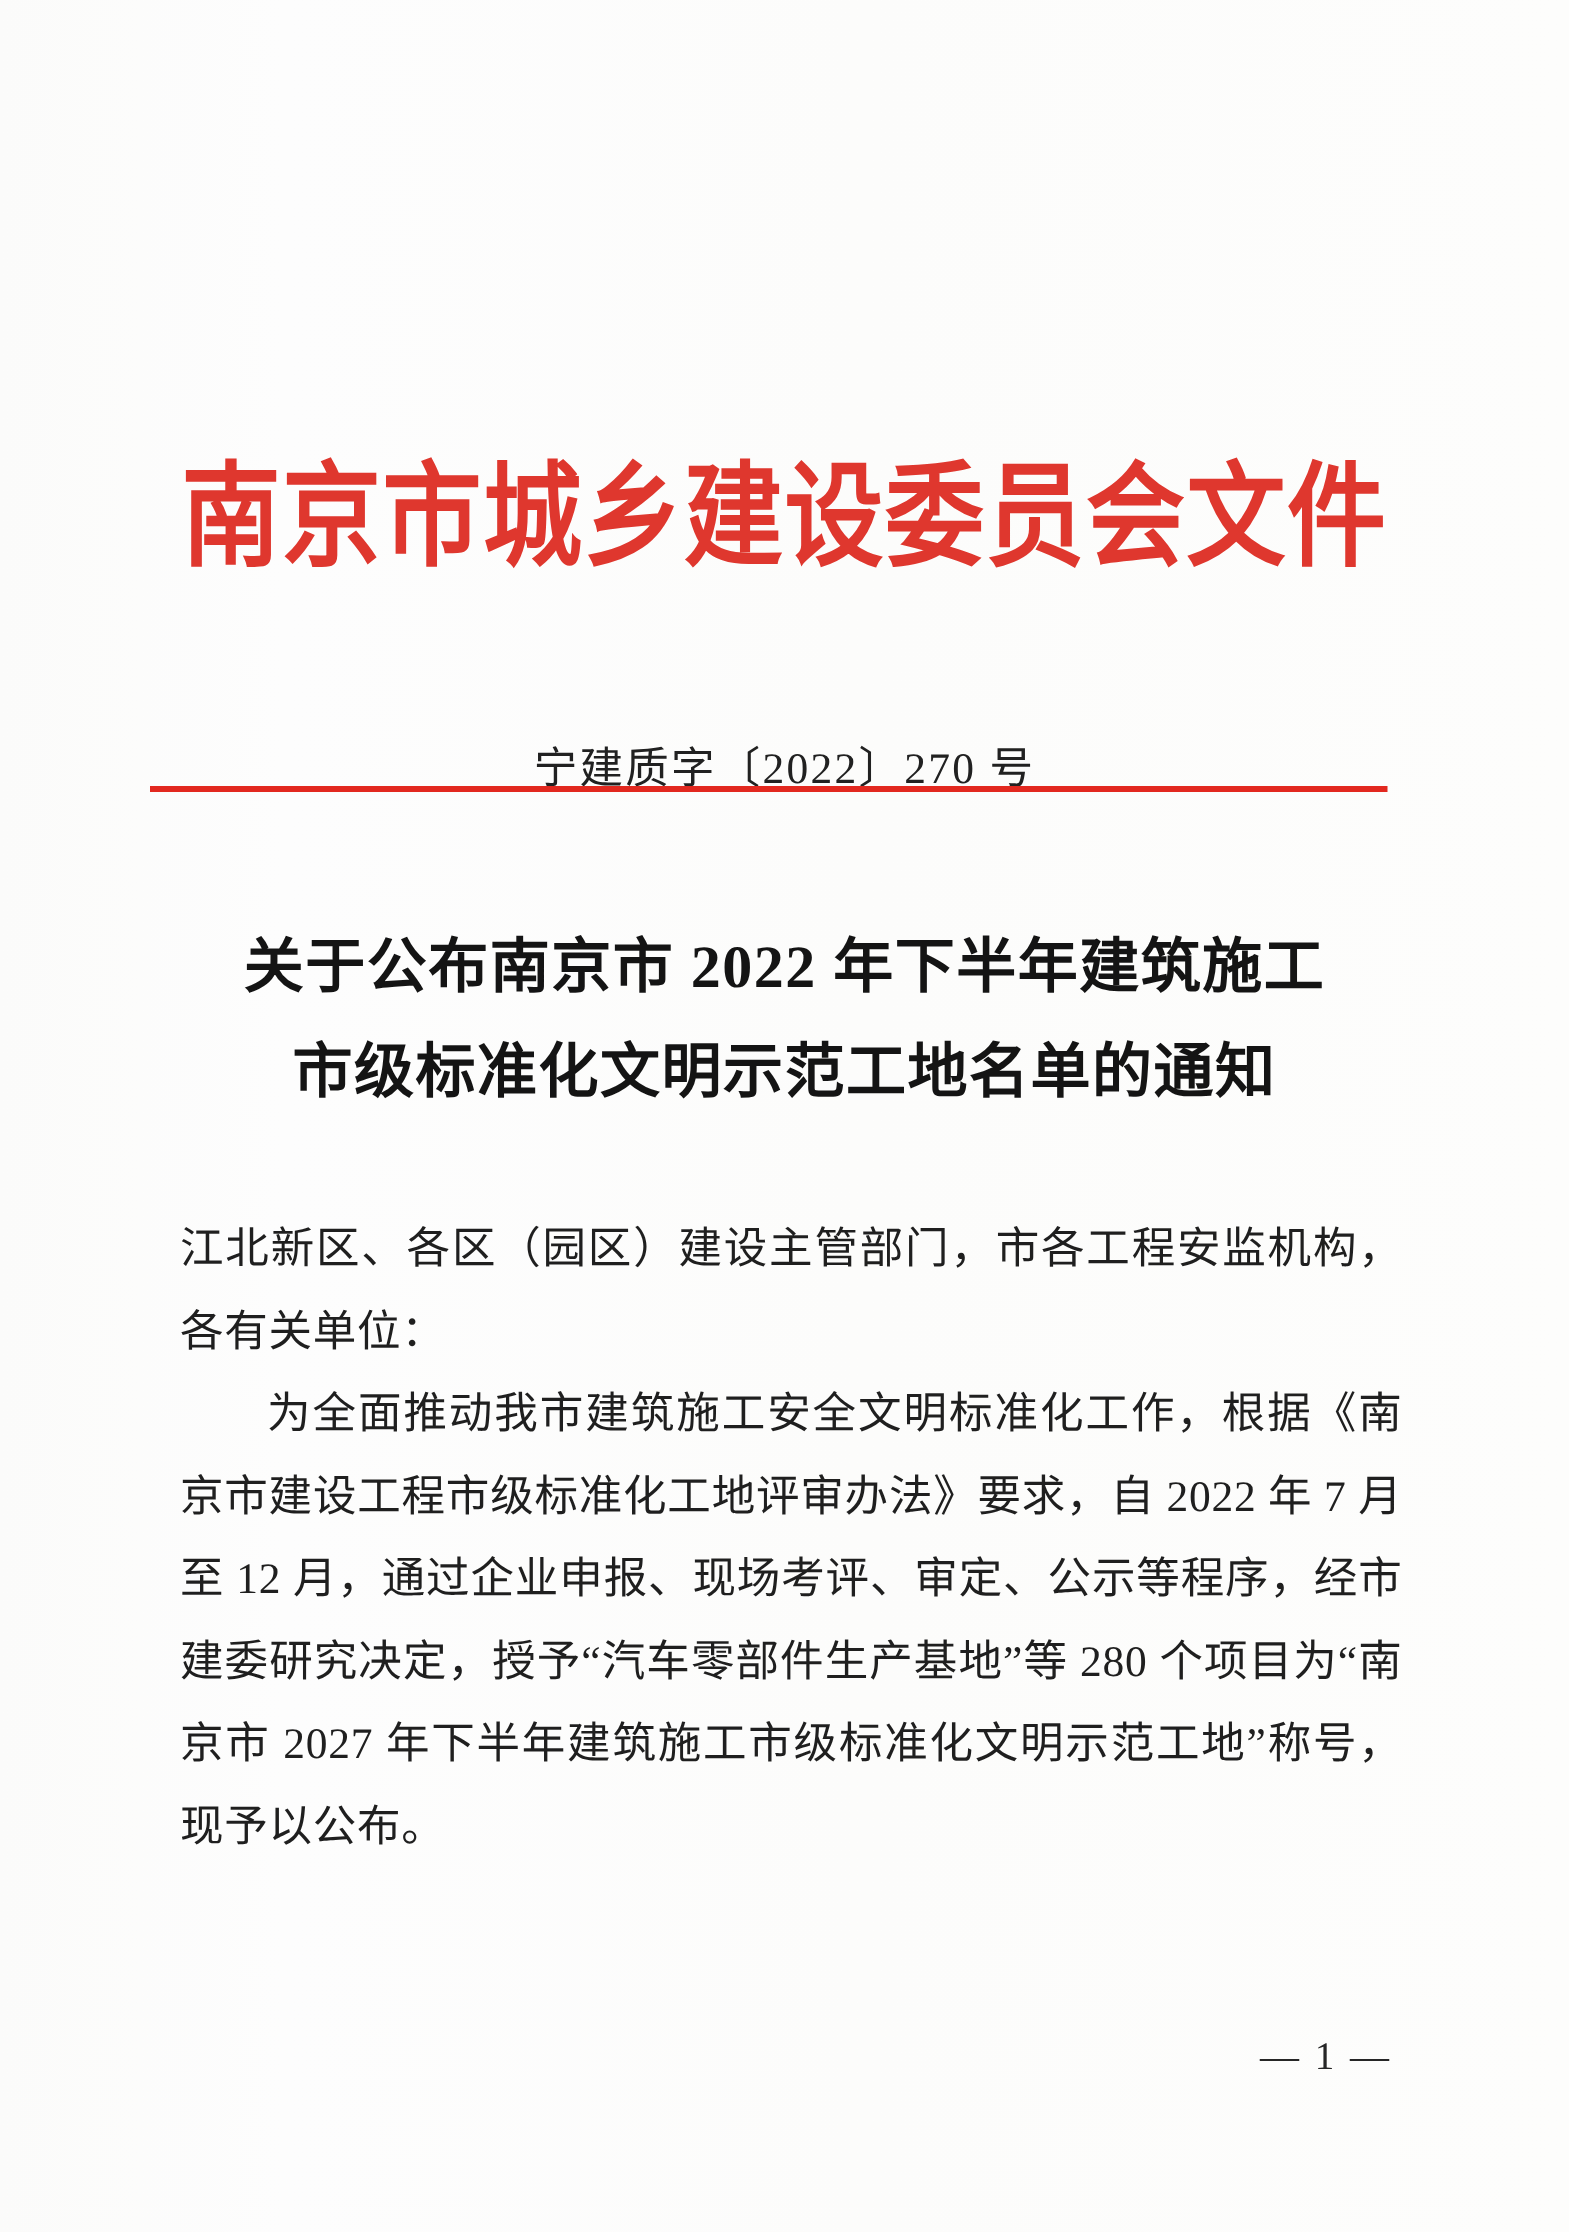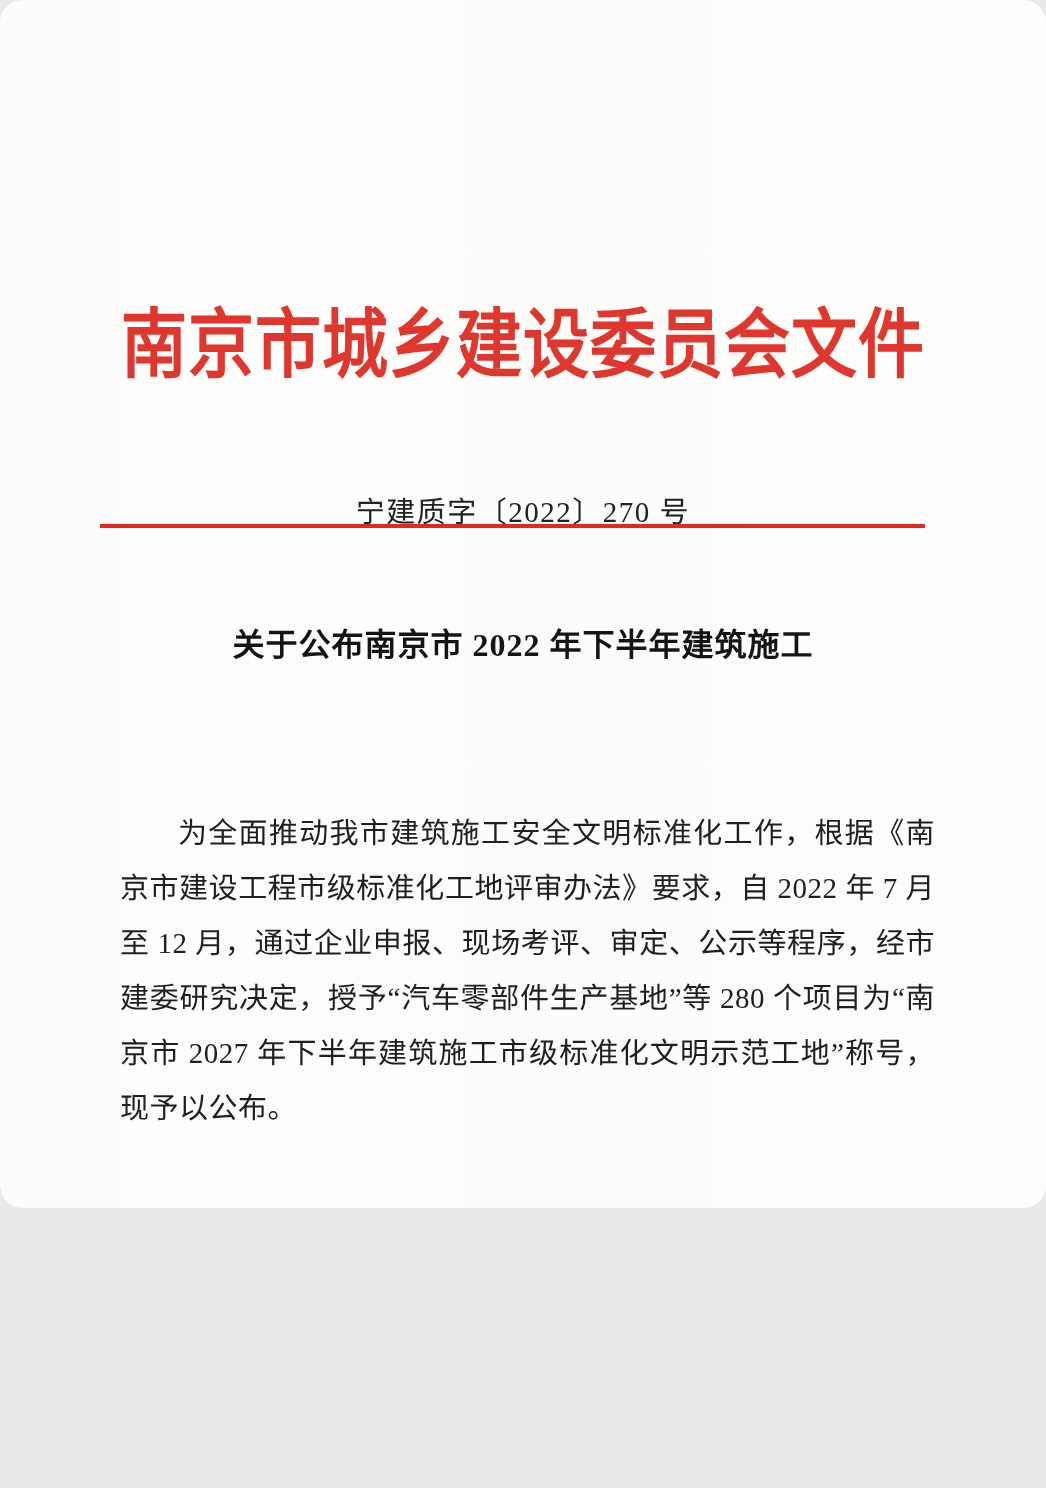--- a/index.html
+++ b/index.html
@@ -8,25 +8,24 @@
     --body-text: #1f1f1f;
   }
   * { margin: 0; padding: 0; box-sizing: border-box; }
   html, body {
     background: #e9e9e9;
     font-family: "Liberation Serif", "DejaVu Serif", serif;
   }
   .page {
     position: relative;
     width: 1046px;
-    height: 1208px;
+    height: 1488px;
     margin: 0 auto;
     background: linear-gradient(90deg, #fbfbfa 0%, #fdfdfd 18%, #fcfcfb 55%, #fdfdfc 100%);
     overflow: hidden;
-    border-radius: 23px;
   }
   
   .agency-header {
     position: absolute;
     top: 282px;
     left: 0;
     width: 100%;
     text-align: center;
     color: var(--header-red);
     font-size: 66px;
@@ -59,21 +58,21 @@
   }
   
   .notice-title {
     position: absolute;
     top: 610px;
     left: 0;
     width: 100%;
     text-align: center;
     color: #141414;
     font-weight: 700;
-    font-size: 32px;
+    font-size: 40px;
     line-height: 70px;
     letter-spacing: 1px;
   }
   
   .body-text {
     position: absolute;
     top: 806px;
     left: 120px;
     width: 815px;
     color: var(--body-text);
@@ -101,21 +100,23 @@
 <div class="page">
 
   <div class="agency-header">南京市城乡建设委员会文件</div>
 
   <div class="doc-number">宁建质字〔2022〕270 号</div>
 
   <div class="red-divider"></div>
 
   <div class="notice-title">
     <div>关于公布南京市 2022 年下半年建筑施工</div>
+    <div>市级标准化文明示范工地名单的通知</div>
   </div>
 
   <div class="body-text">
+    <p>江北新区、各区（园区）建设主管部门，市各工程安监机构，各有关单位：</p>
     <p class="indent">为全面推动我市建筑施工安全文明标准化工作，根据《南京市建设工程市级标准化工地评审办法》要求，自 2022 年 7 月至 12 月，通过企业申报、现场考评、审定、公示等程序，经市建委研究决定，授予“汽车零部件生产基地”等 280 个项目为“南京市 2027 年下半年建筑施工市级标准化文明示范工地”称号，现予以公布。</p>
   </div>
 
   <div class="page-number">— 1 —</div>
 
 </div>
 
 </body></html>

